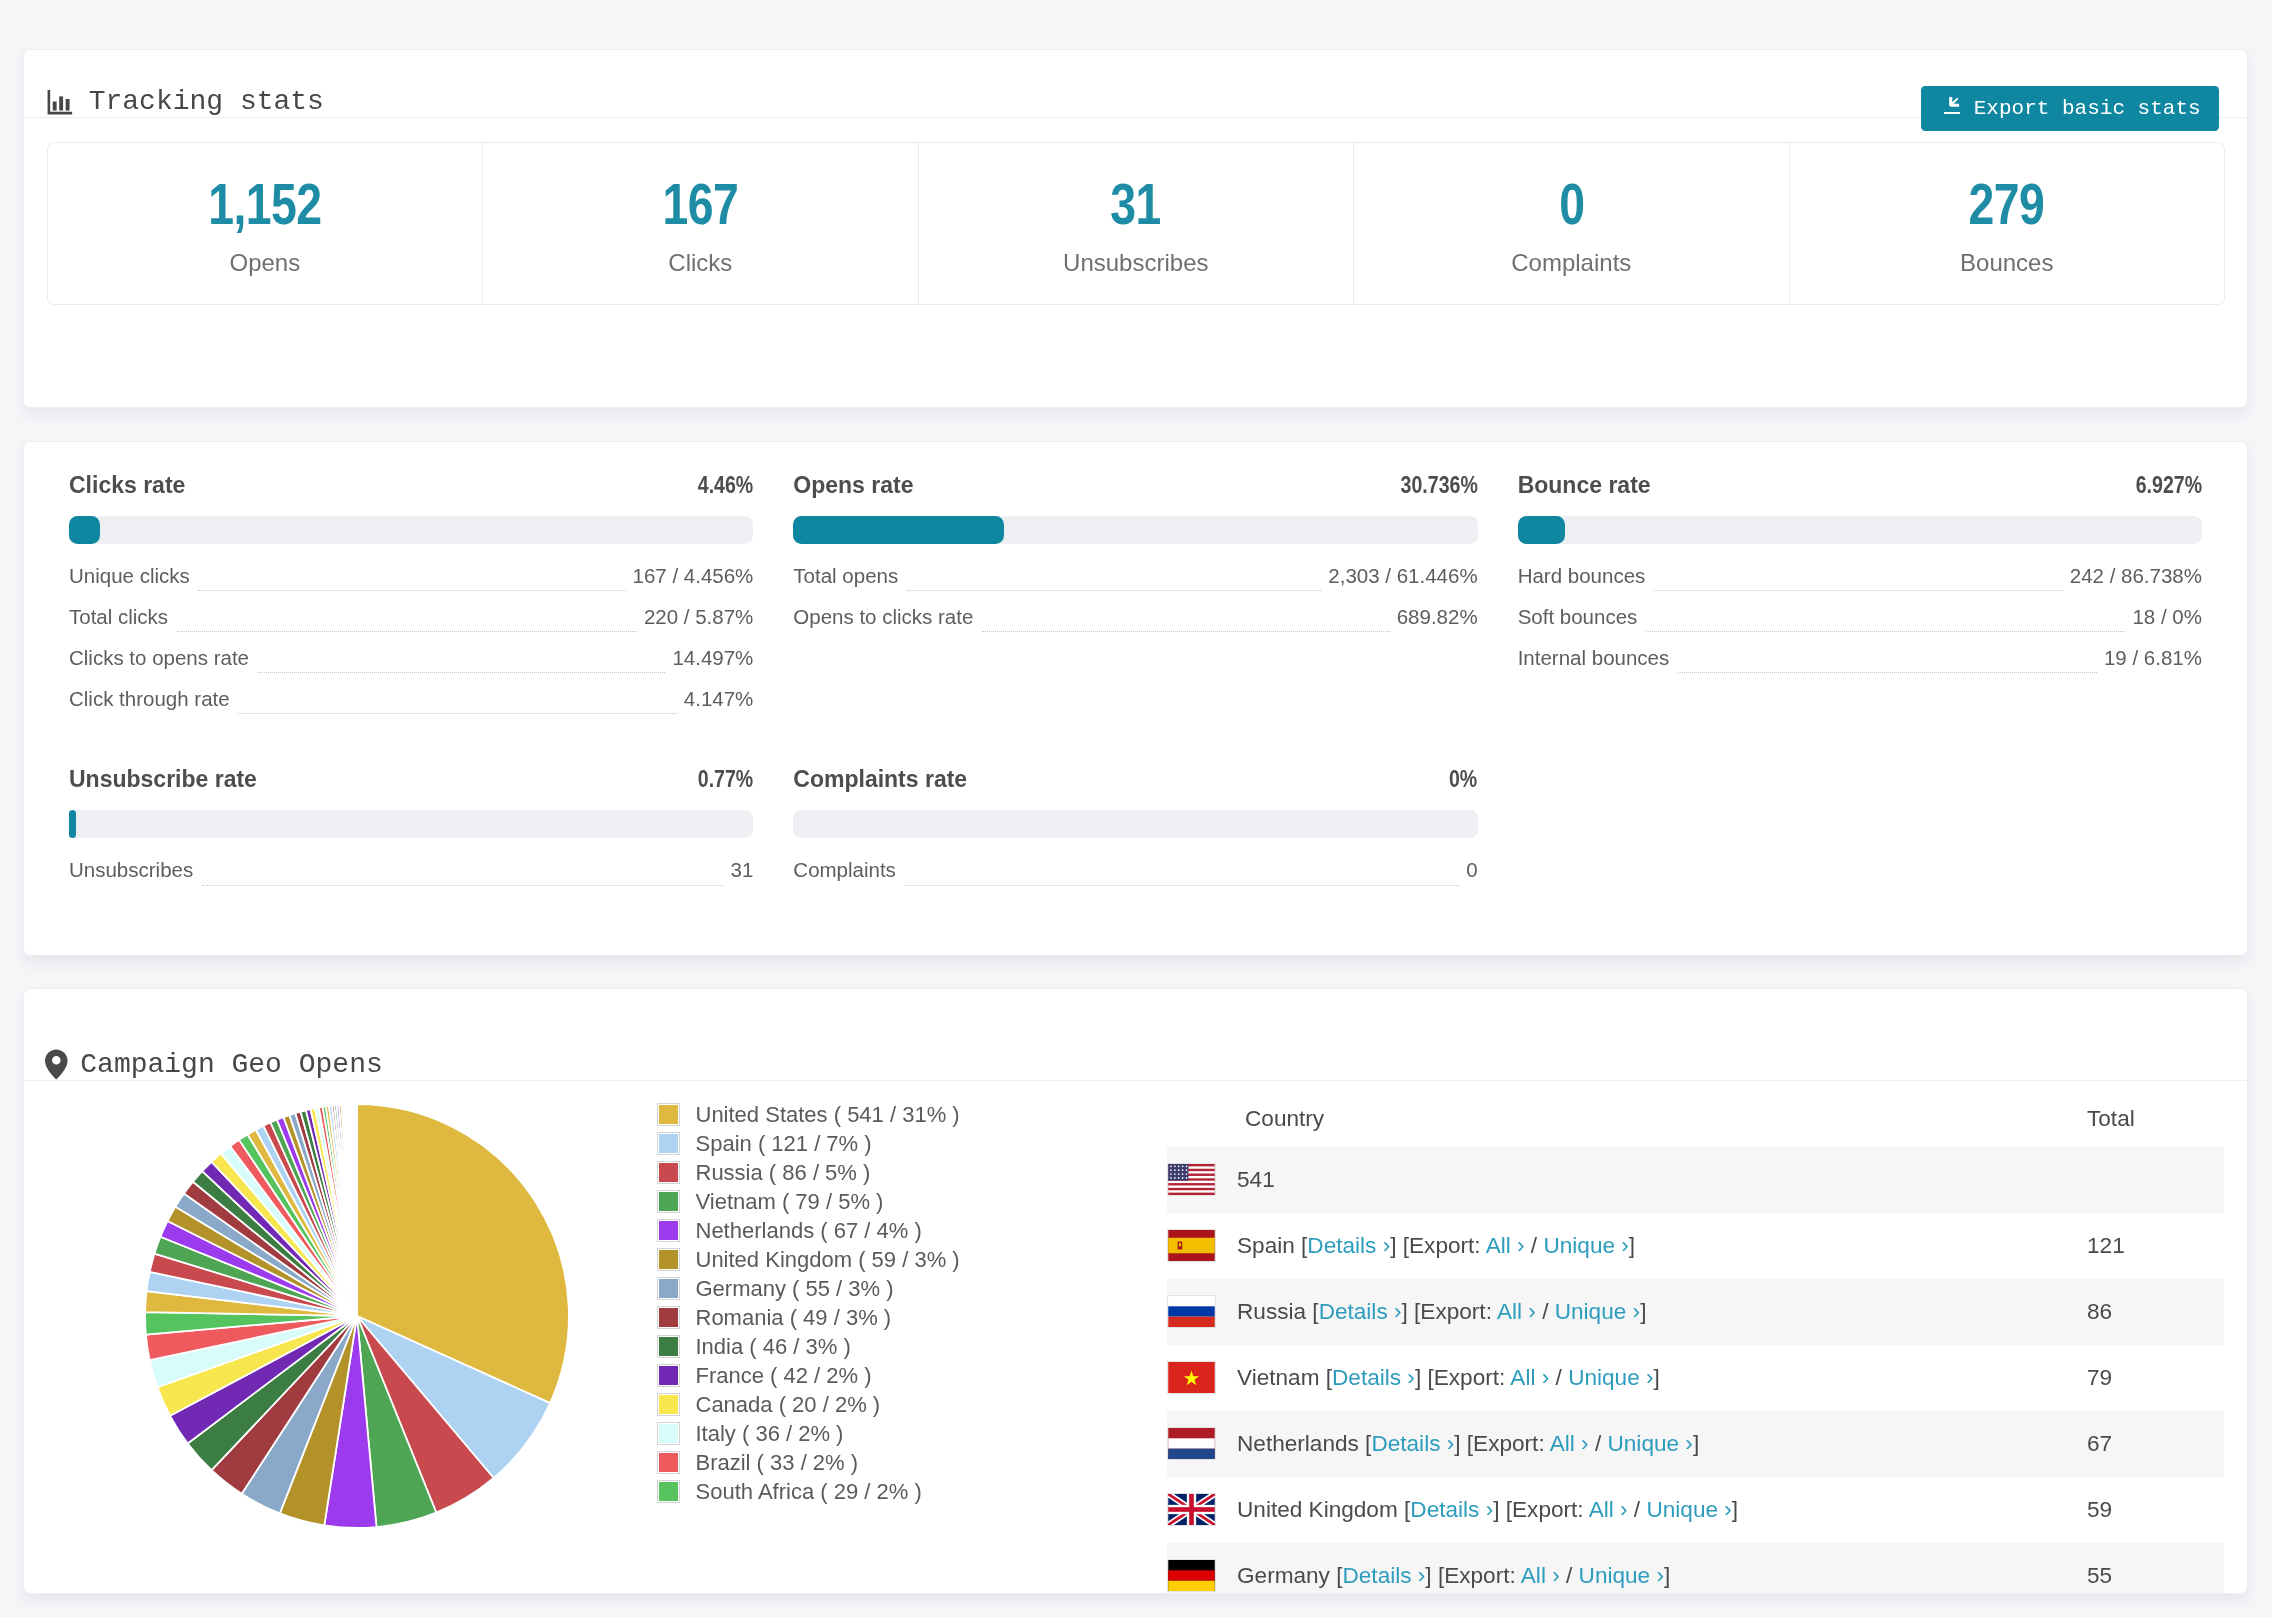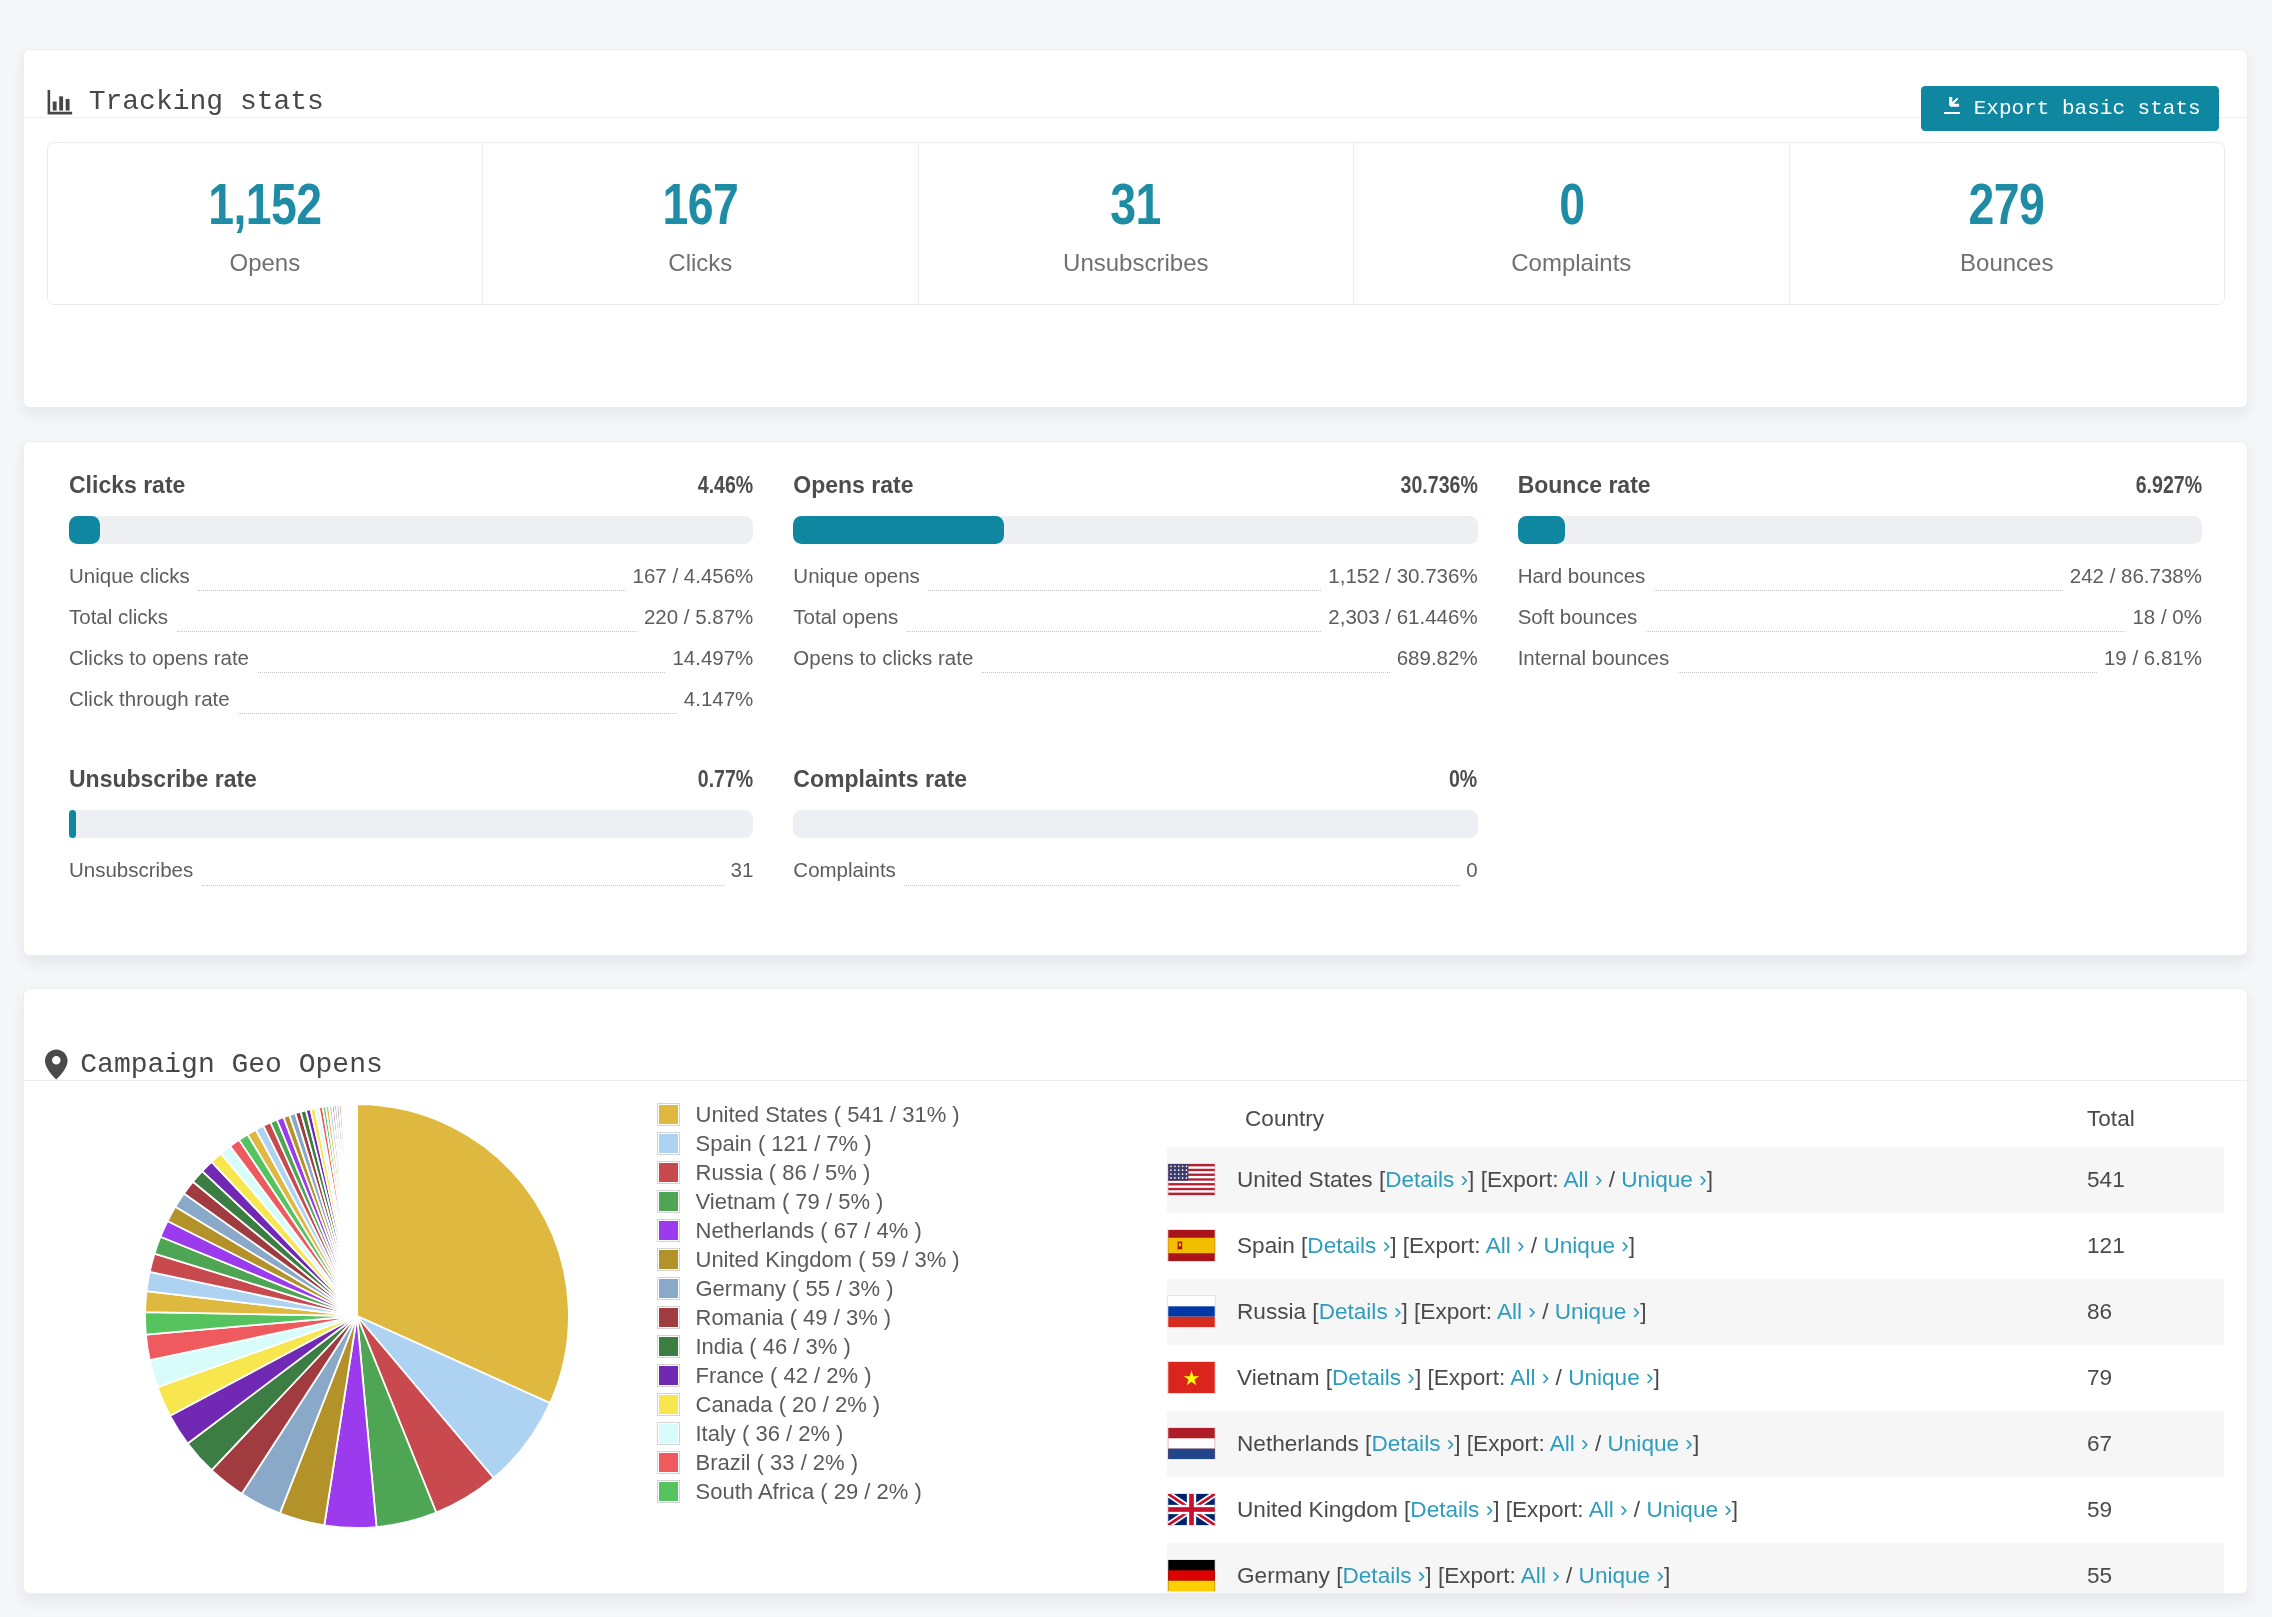--- a/index.html
+++ b/index.html
@@ -161,25 +161,20 @@
      </div>
       <div class="rate-section">
        <div class="rate-head">
          <span class="rate-title">Opens rate</span>
          <span class="rate-val">30.736%</span>
        </div>
        <div class="rate-bar">
          <div class="rate-fill" style="width:30.736%;min-width:7px;"></div>
        </div>
        <div class="rate-rows">
-          <div class="rate-row">
-       <span>Unique opens</span>
-       <span class="leader"></span>
-       <span class="rv">1,152 / 30.736%</span>
-     </div>
           <div class="rate-row">
        <span>Total opens</span>
        <span class="leader"></span>
        <span class="rv">2,303 / 61.446%</span>
      </div>
           <div class="rate-row">
        <span>Opens to clicks rate</span>
        <span class="leader"></span>
        <span class="rv">689.82%</span>
      </div>
@@ -408,23 +403,20 @@
                 <circle cx="8.5" cy="13" r="1.1" fill="#fff"></circle>
                 <circle cx="13.5" cy="13" r="1.1" fill="#fff"></circle>
                 <circle cx="18.5" cy="13" r="1.1" fill="#fff"></circle>
                 <circle cx="23.5" cy="13" r="1.1" fill="#fff"></circle>
                 <circle cx="3.5" cy="18" r="1.1" fill="#fff"></circle>
                 <circle cx="8.5" cy="18" r="1.1" fill="#fff"></circle>
                 <circle cx="13.5" cy="18" r="1.1" fill="#fff"></circle>
                 <circle cx="18.5" cy="18" r="1.1" fill="#fff"></circle>
                 <circle cx="23.5" cy="18" r="1.1" fill="#fff"></circle>
               </svg></span>
-         <span class="cinfo">
-           <span>United States [</span><a class="lnk">Details ›</a><span>] [Export: </span><a class="lnk">All ›</a><span> / </span><a class="lnk">Unique ›</a><span>]</span>
-         </span>
          <span class="ctotal">541</span>
        </div>
           <div class="geo-row ">
          <span class="cflag"><svg width="47" height="31" viewBox="0 0 60 40">
                 <rect width="60" height="40" fill="#aa151b"></rect>
                 <rect y="10" width="60" height="20" fill="#f1bf00"></rect>
                 <rect x="12" y="15" width="6" height="10" fill="#aa151b"></rect>
                 <rect x="13.5" y="17" width="3" height="4" fill="#f1bf00"></rect>
               </svg></span>
          <span class="cinfo">

